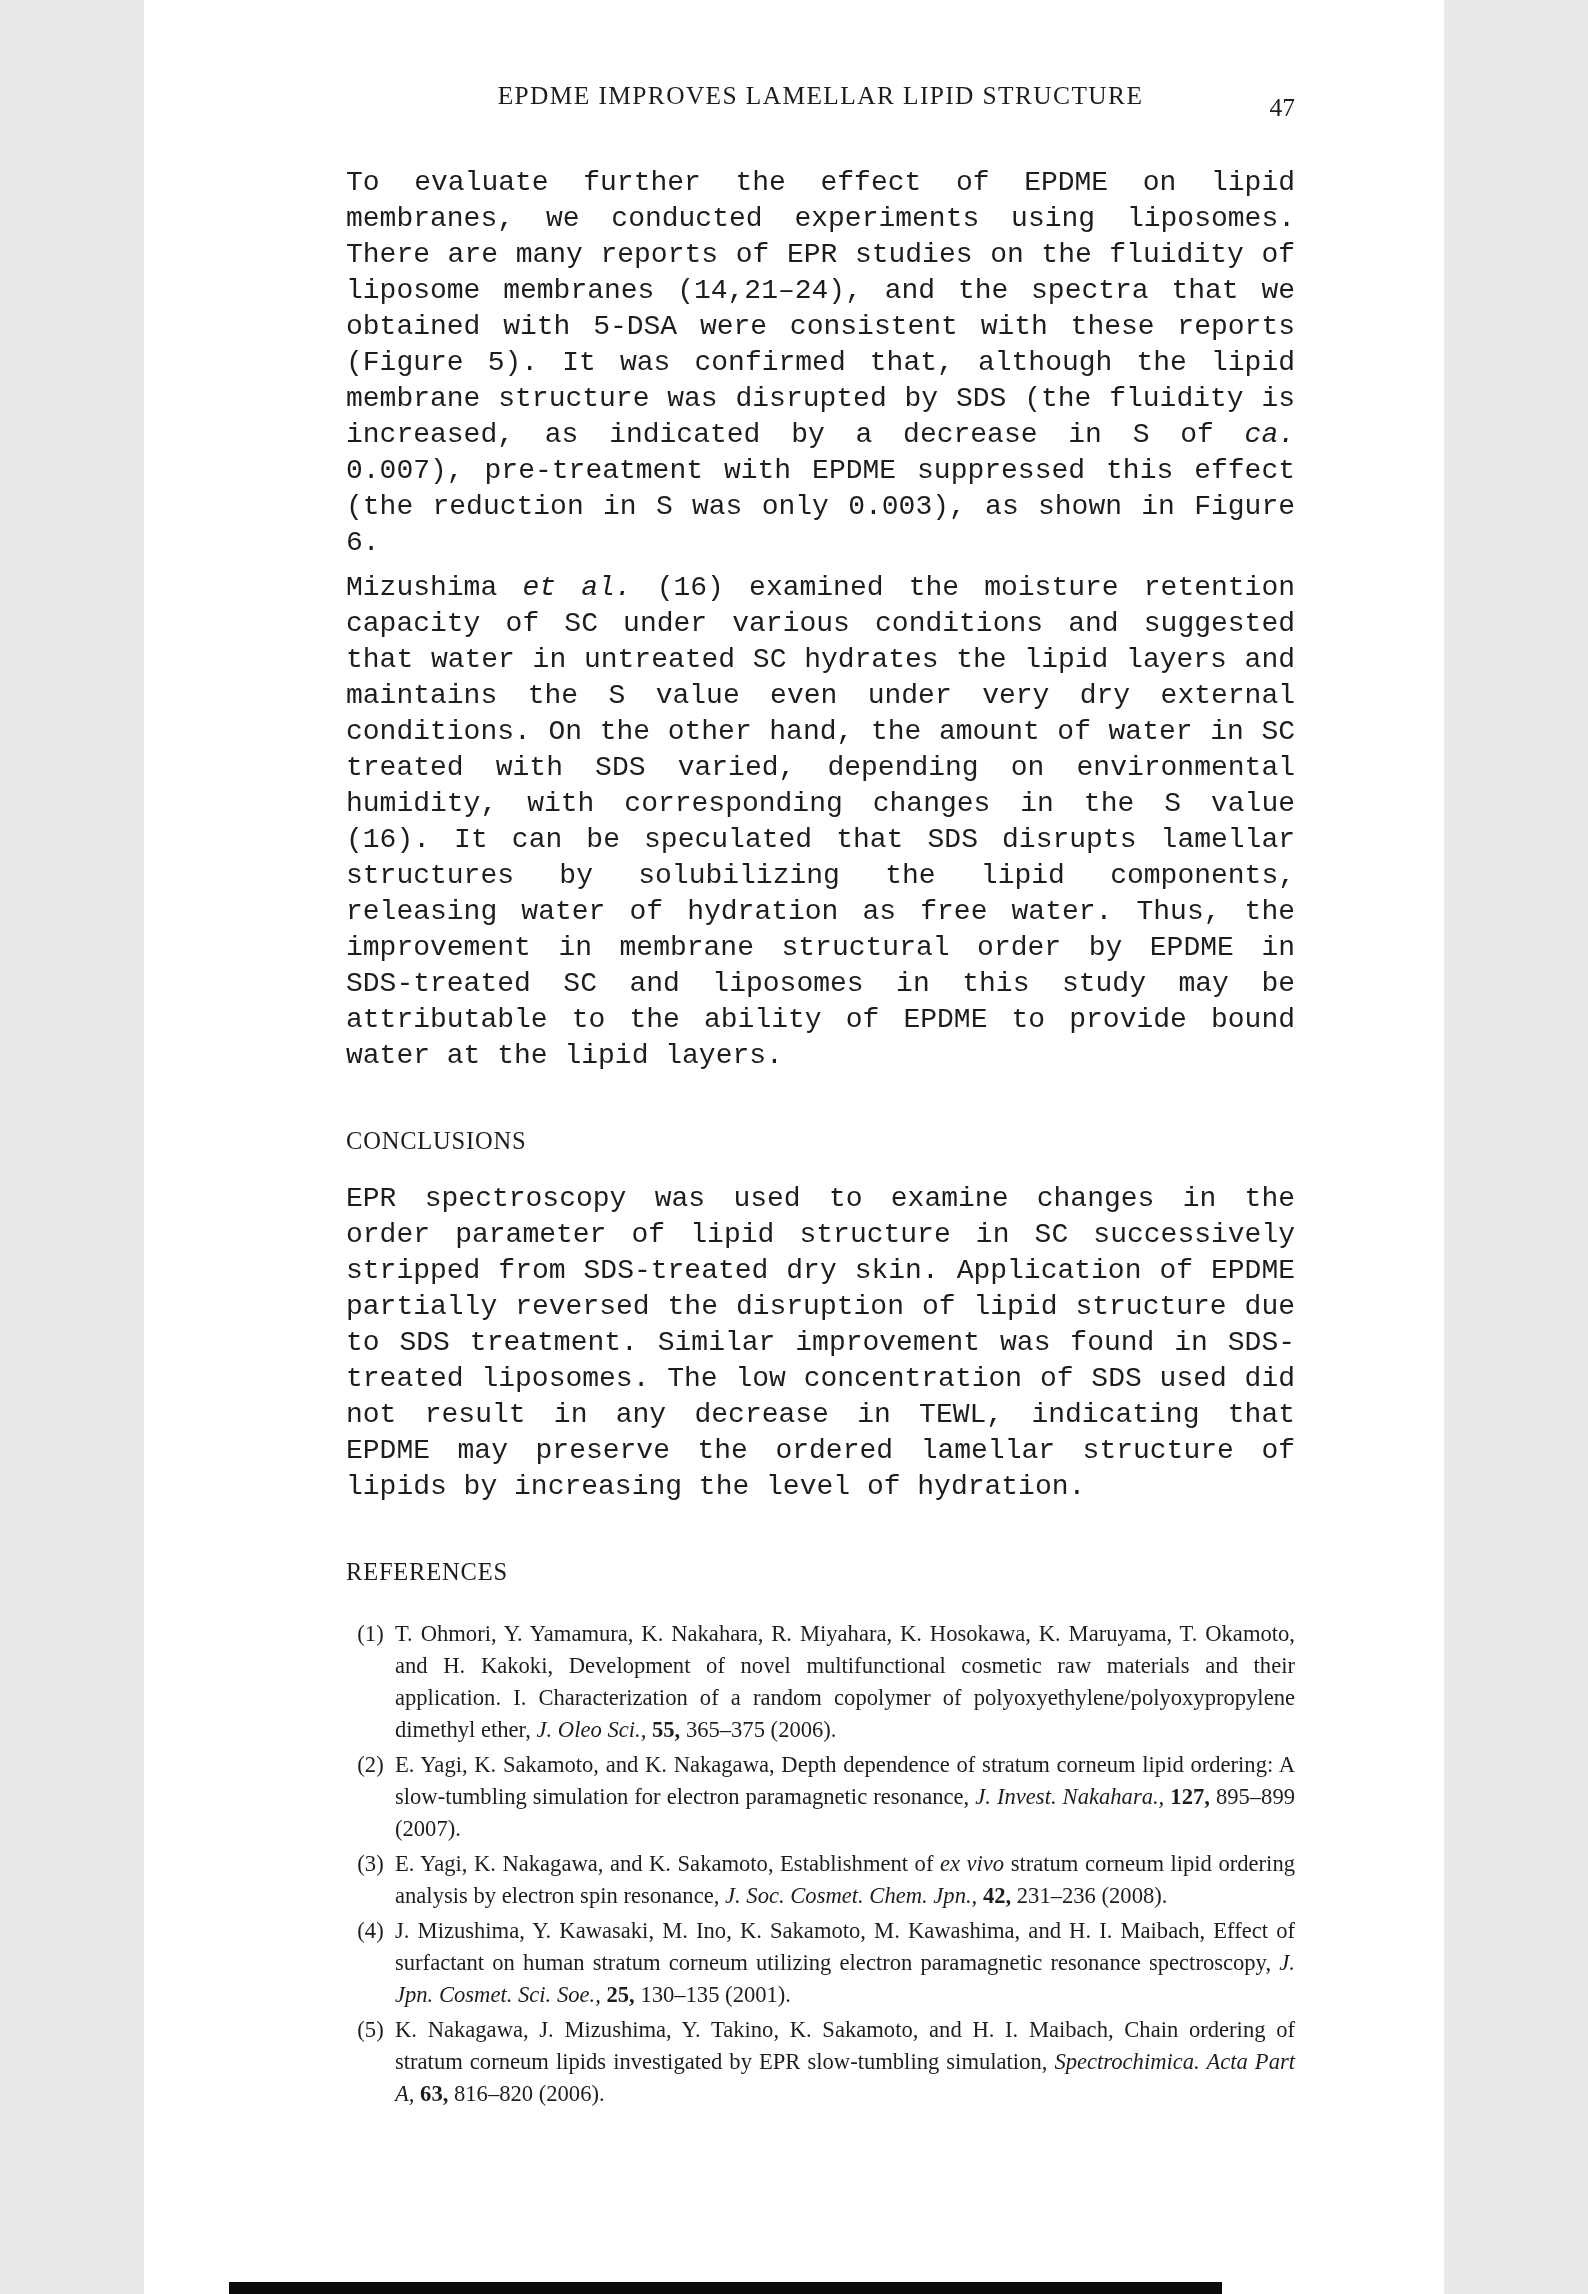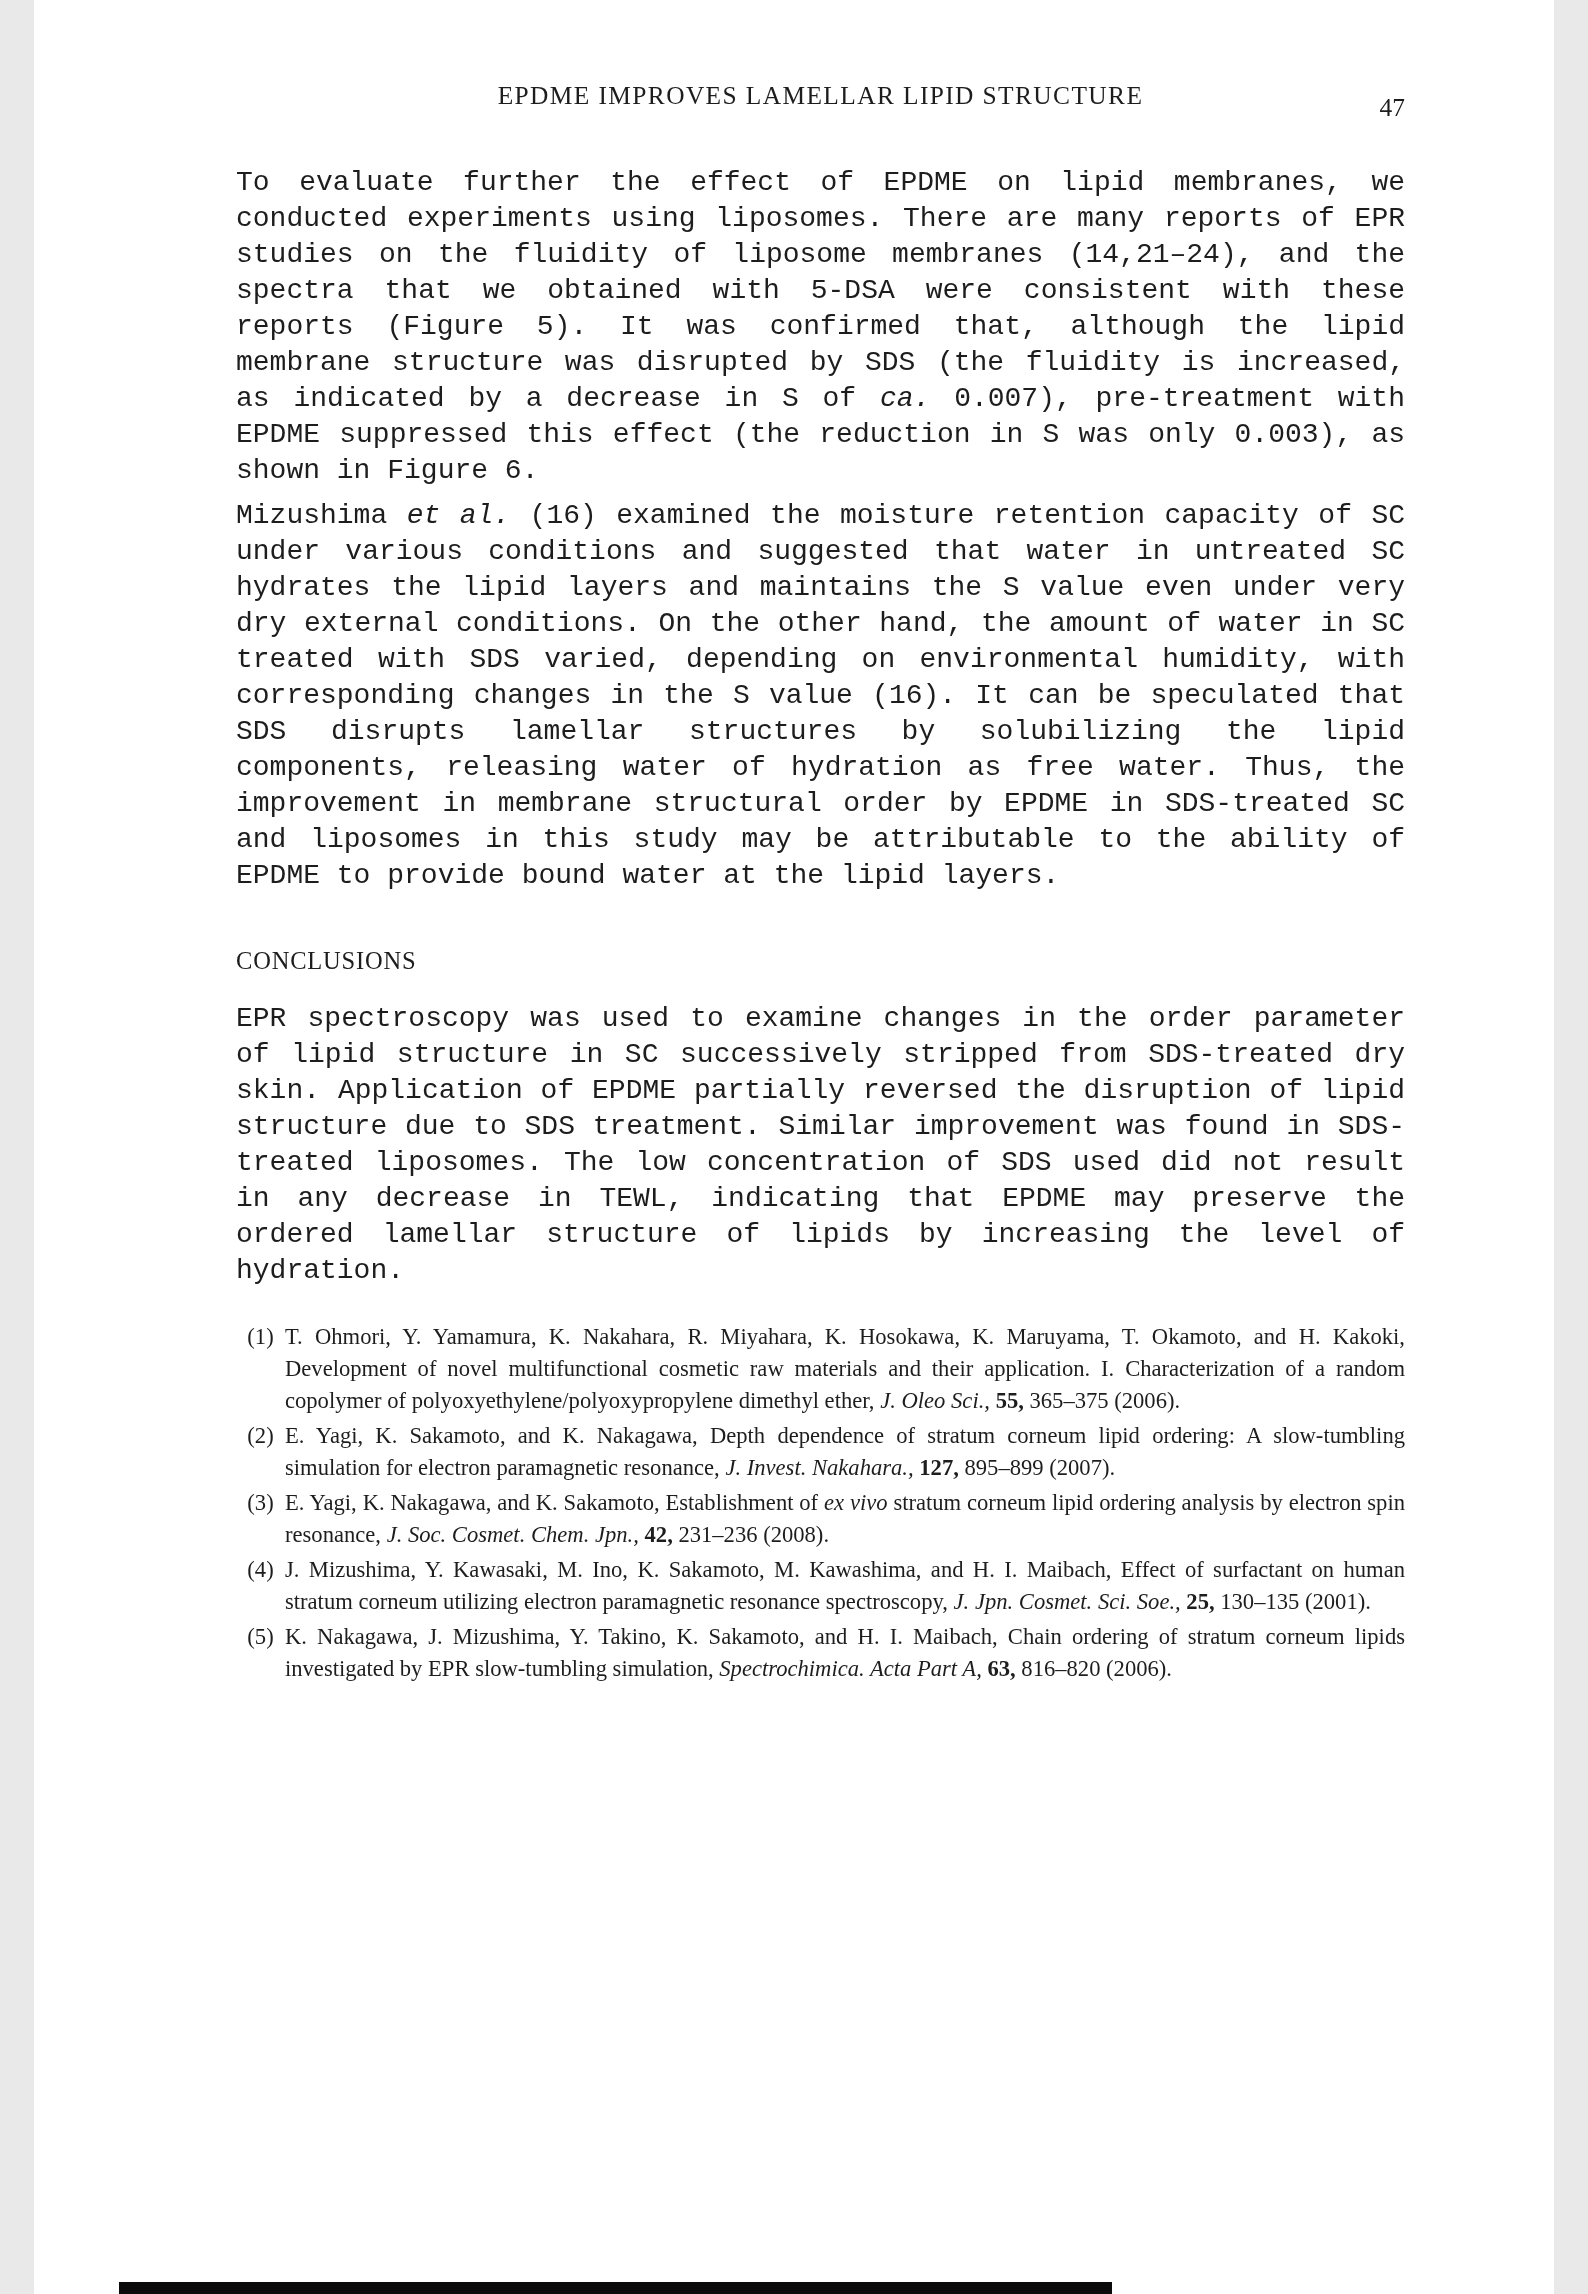--- a/index.html
+++ b/index.html
@@ -2,21 +2,21 @@
 <html style="font-size:15px"><head>
 <meta charset="utf-8">
 <style>
   html, body {
     margin: 0;
     padding: 0;
     background: #e9e9e9;
   }
   .page {
     position: relative;
-    width: 1520px;
+    width: 1300px;
     height: 2295px;
     margin: 0 auto;
     background: #ffffff;
     color: #1d1d1d;
     font-family: "Liberation Serif", "DejaVu Serif", serif;
     box-sizing: border-box;
     padding: 81px 149px 0 202px;
     overflow: hidden;
   }
   .running-head {
@@ -88,20 +88,21 @@
 
   <div class="body-text">
 
     <p><span>To evaluate further the effect of EPDME on lipid membranes, we conducted experiments using liposomes. There are many reports of EPR studies on the fluidity of liposome membranes (14,21–24), and the spectra that we obtained with 5-DSA were consistent with these reports (Figure 5). It was confirmed that, although the lipid membrane structure was disrupted by SDS (the fluidity is increased, as indicated by a decrease in S of </span><span class="i">ca.</span><span> 0.007), pre-treatment with EPDME suppressed this effect (the reduction in S was only 0.003), as shown in Figure 6.</span></p>
     <p><span>Mizushima </span><span class="i">et al.</span><span> (16) examined the moisture retention capacity of SC under various conditions and suggested that water in untreated SC hydrates the lipid layers and maintains the S value even under very dry external conditions. On the other hand, the amount of water in SC treated with SDS varied, depending on environmental humidity, with corresponding changes in the S value (16). It can be speculated that SDS disrupts lamellar structures by solubilizing the lipid components, releasing water of hydration as free water. Thus, the improvement in membrane structural order by EPDME in SDS-treated SC and liposomes in this study may be attributable to the ability of EPDME to provide bound water at the lipid layers.</span></p>
 
     <h2 class="section-heading">CONCLUSIONS</h2>
     <p><span>EPR spectroscopy was used to examine changes in the order parameter of lipid structure in SC successively stripped from SDS-treated dry skin. Application of EPDME partially reversed the disruption of lipid structure due to SDS treatment. Similar improvement was found in SDS-treated liposomes. The low concentration of SDS used did not result in any decrease in TEWL, indicating that EPDME may preserve the ordered lamellar structure of lipids by increasing the level of hydration.</span></p>
 
 
+    <h2 class="section-heading">REFERENCES</h2>
 
     <div class="refs">
       <div class="ref-item">
         <span class="ref-num">(1)</span>
         <span class="ref-text"><span>T. Ohmori, Y. Yamamura, K. Nakahara, R. Miyahara, K. Hosokawa, K. Maruyama, T. Okamoto, and H. Kakoki, Development of novel multifunctional cosmetic raw materials and their application. I. Characterization of a random copolymer of polyoxyethylene/polyoxypropylene dimethyl ether, </span><span class="i">J. Oleo Sci.,</span><span> </span><span class="b">55,</span><span> 365–375 (2006).</span></span>
       </div>
       <div class="ref-item">
         <span class="ref-num">(2)</span>
         <span class="ref-text"><span>E. Yagi, K. Sakamoto, and K. Nakagawa, Depth dependence of stratum corneum lipid ordering: A slow-tumbling simulation for electron paramagnetic resonance, </span><span class="i">J. Invest. Nakahara.,</span><span> </span><span class="b">127,</span><span> 895–899 (2007).</span></span>
       </div>

